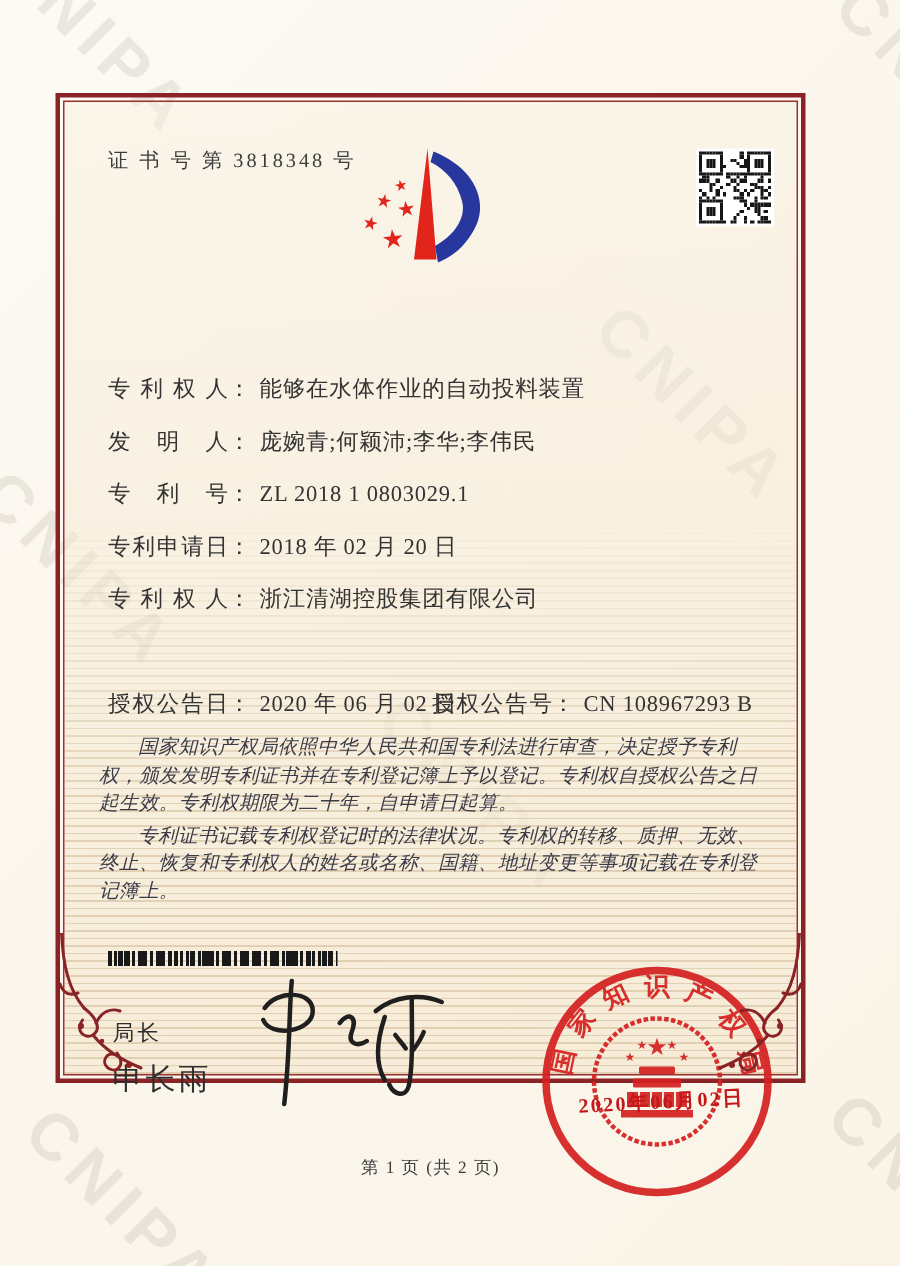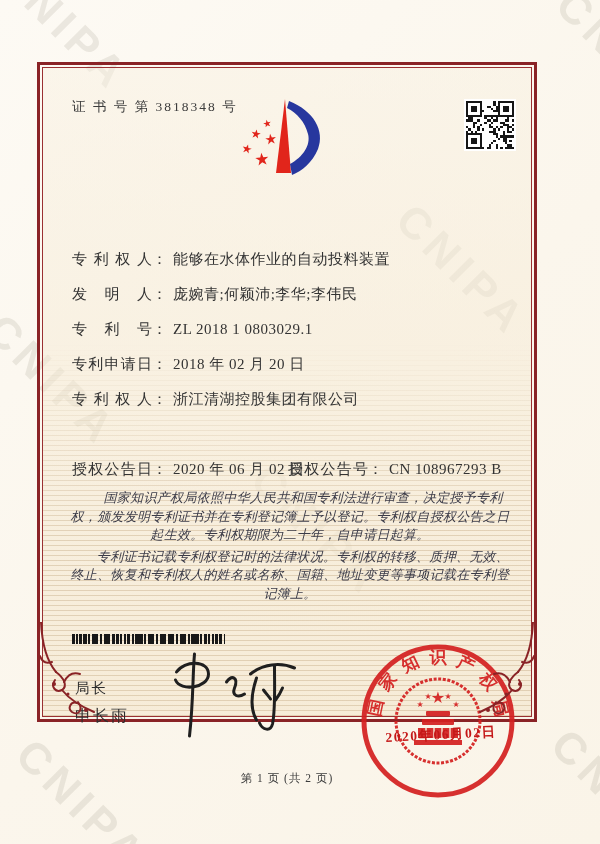--- a/index.html
+++ b/index.html
@@ -35,30 +35,30 @@
        display:grid; grid-template-columns:repeat(21,1fr); grid-template-rows:repeat(21,1fr); }
   .qr b{ background:#161616; }
   .title{ position:absolute; left:0; top:116px; width:100%; text-align:center;
           font-size:27px; letter-spacing:17px; color:#262626; font-weight:normal; }
   .field-row{ position:absolute; left:32px; width:440px; font-size:15px; color:#333; white-space:nowrap; }
   .flabel{ display:inline-block; width:80px; text-align:justify; text-align-last:justify; }
   .fvalue{ margin-left:6px; letter-spacing:0.5px;margin-top:24px; }
   .pair2{ position:absolute; left:216px; top:0; }
   .paras{ position:absolute; left:26px; top:424px; width:448px;
           font-size:13px; line-height:18.5px; color:#3b3b48; font-style:italic; }
-  .paras p{ text-indent:2em; letter-spacing:0.3px;text-align:center; }
+  .paras p{ text-indent:2em; letter-spacing:0.3px; }
   .paras p + p{ margin-top:3px; }
   .barcode{ position:absolute; left:32px; top:569px; width:153px; height:10px;
     background:
       repeating-linear-gradient(90deg,#181818 0 2px,transparent 2px 4px),
       repeating-linear-gradient(90deg,#181818 0 1px,transparent 1px 7px),
       repeating-linear-gradient(90deg,#181818 0 3px,transparent 3px 11px);
   }
   .signer-title{ position:absolute; left:35px; top:614px; font-size:14.5px; color:#2e2e2e; letter-spacing:2px; }
-  .signer-name{ position:absolute; left:35px; top:641px; font-size:16px; color:#2e2e2e; letter-spacing:2px; }
+  .signer-name{ position:absolute; left:35px; top:641px; font-size:20px; color:#2e2e2e; letter-spacing:2px; }
   .signature{ position:absolute; left:120px; top:583px; }
   .seal{ position:absolute; left:318px; top:576px; opacity:0.92; }
   .seal-date{ position:absolute; left:316px; top:661px; width:170px; text-align:center;
     font-size:13.5px; font-weight:bold; color:#c41818; letter-spacing:1.5px;
     transform:rotate(-3deg); white-space:nowrap; }
   .page-no{ position:absolute; left:0; top:706px; width:100%; text-align:center;
     font-size:11.5px; color:#3c3c3c; letter-spacing:1px; }
   .flourish{ position:absolute; bottom:-3px; }
   .flourish.right{ right:-3px; }
   .flourish.left{ left:-3px; transform:scaleX(-1); }

